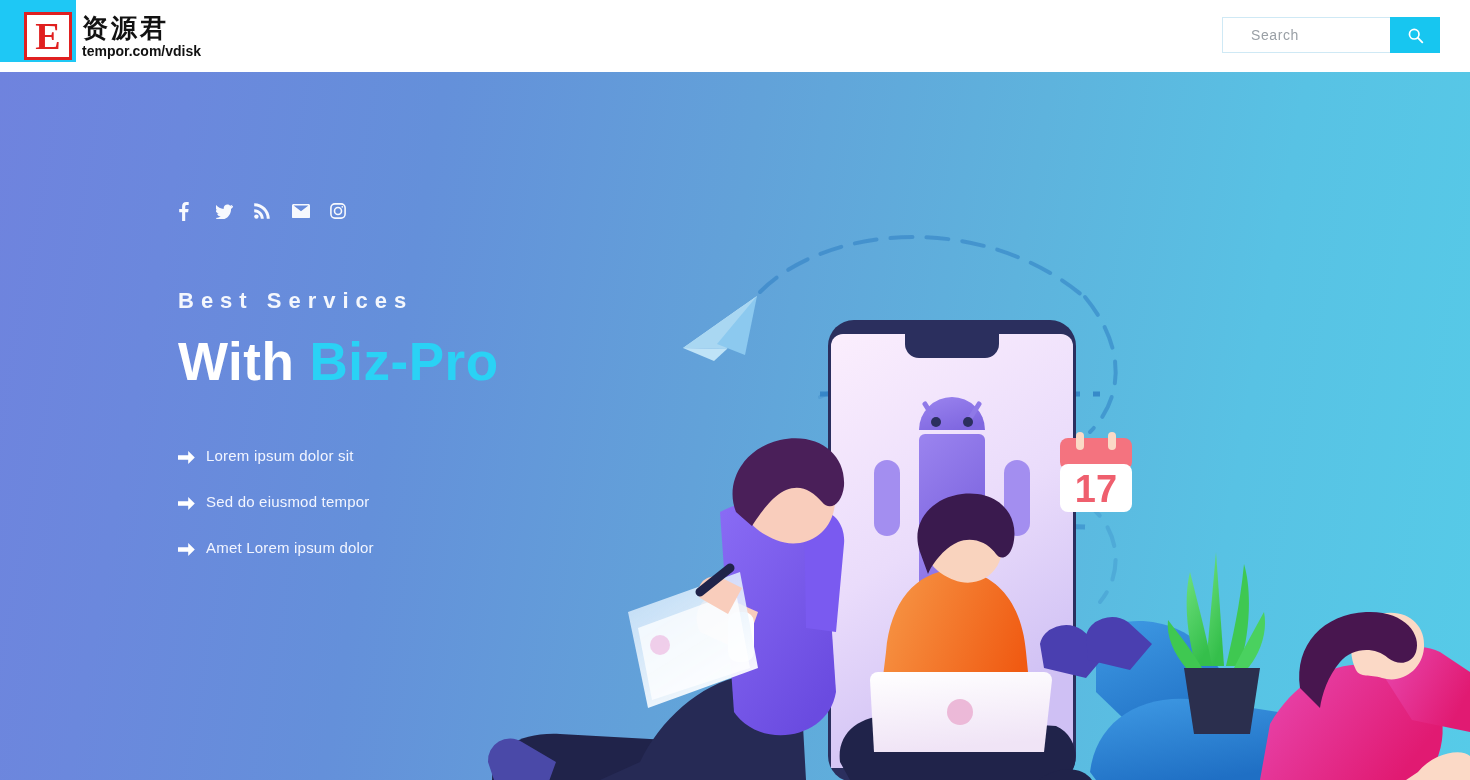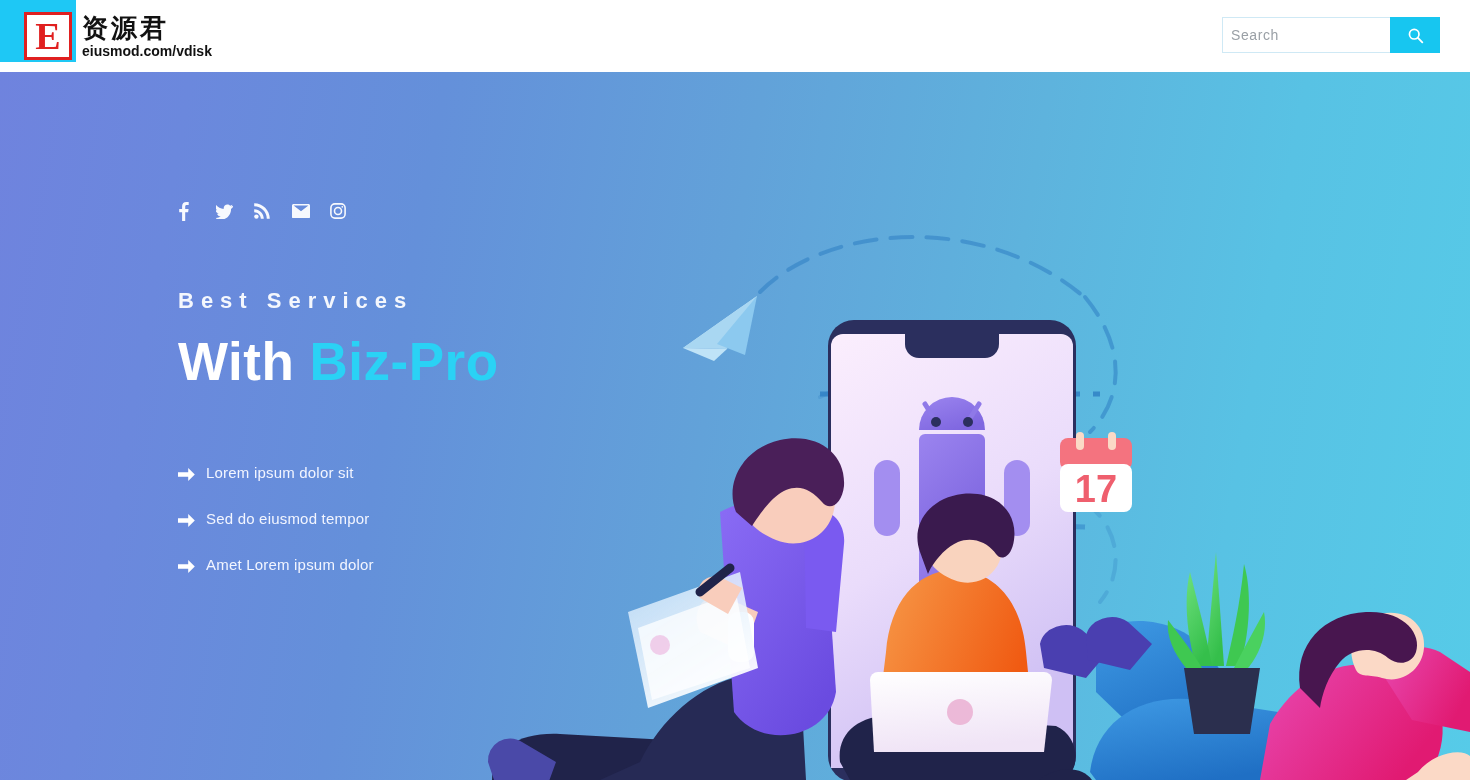--- a/index.html
+++ b/index.html
@@ -104,21 +104,21 @@
     right: 30px;
     display: flex;
     height: 36px;
   }
   #search-input {
     width: 168px;
     height: 36px;
     border: 1px solid #cfe9f5;
     border-right: none;
     outline: none;
-    padding: 0 8px;
+    padding: 0 28px;
     font-size: 14px;
     letter-spacing: 0.6px;
     color: #333;
     background: #ffffff;
   }
   #search-input::placeholder { color: #9aa0a6; }
   #search-button {
     width: 50px; height: 36px;
     background: #17c6f0;
     border: none;
@@ -168,21 +168,21 @@
     color: #ffffff;
     opacity: 0.93;
     margin-bottom: 18px;
   }
   #hero-title {
     font-size: 53px;
     font-weight: bold;
     letter-spacing: 0.5px;
     line-height: 60px;
     color: #ffffff;
-    margin-bottom: 51px;
+    margin-bottom: 34px;
     white-space: nowrap;
   }
   #hero-title-accent { color: #2ad2f5; }
 
   #hero-list { list-style: none; }
   .hero-list-item {
     display: flex;
     align-items: flex-end;
     height: 38px;
     margin-bottom: 0;
@@ -219,21 +219,21 @@
   <header id="navbar">
 
     <div id="logo-cyan-block"></div>
 
     <div id="logo">
       <div id="logo-mark">
         <span id="logo-mark-letter">E</span>
       </div>
       <div id="logo-text">
         <span id="logo-cn">资源君</span>
-        <span id="logo-url">eiusmod.com/vdisk</span>
+        <span id="logo-url">tempor.com/vdisk</span>
       </div>
     </div>
 
 
     <div id="search-wrap">
       <input id="search-input" type="text" placeholder="Search" style="">
       <button id="search-button">
         <svg width="17" height="17" viewBox="0 0 20 20">
           <circle cx="8.5" cy="8.5" r="5.6" fill="none" stroke="#ffffff" stroke-width="2"></circle>
           <line x1="12.6" y1="12.6" x2="18" y2="18" stroke="#ffffff" stroke-width="2.2" stroke-linecap="round"></line>

